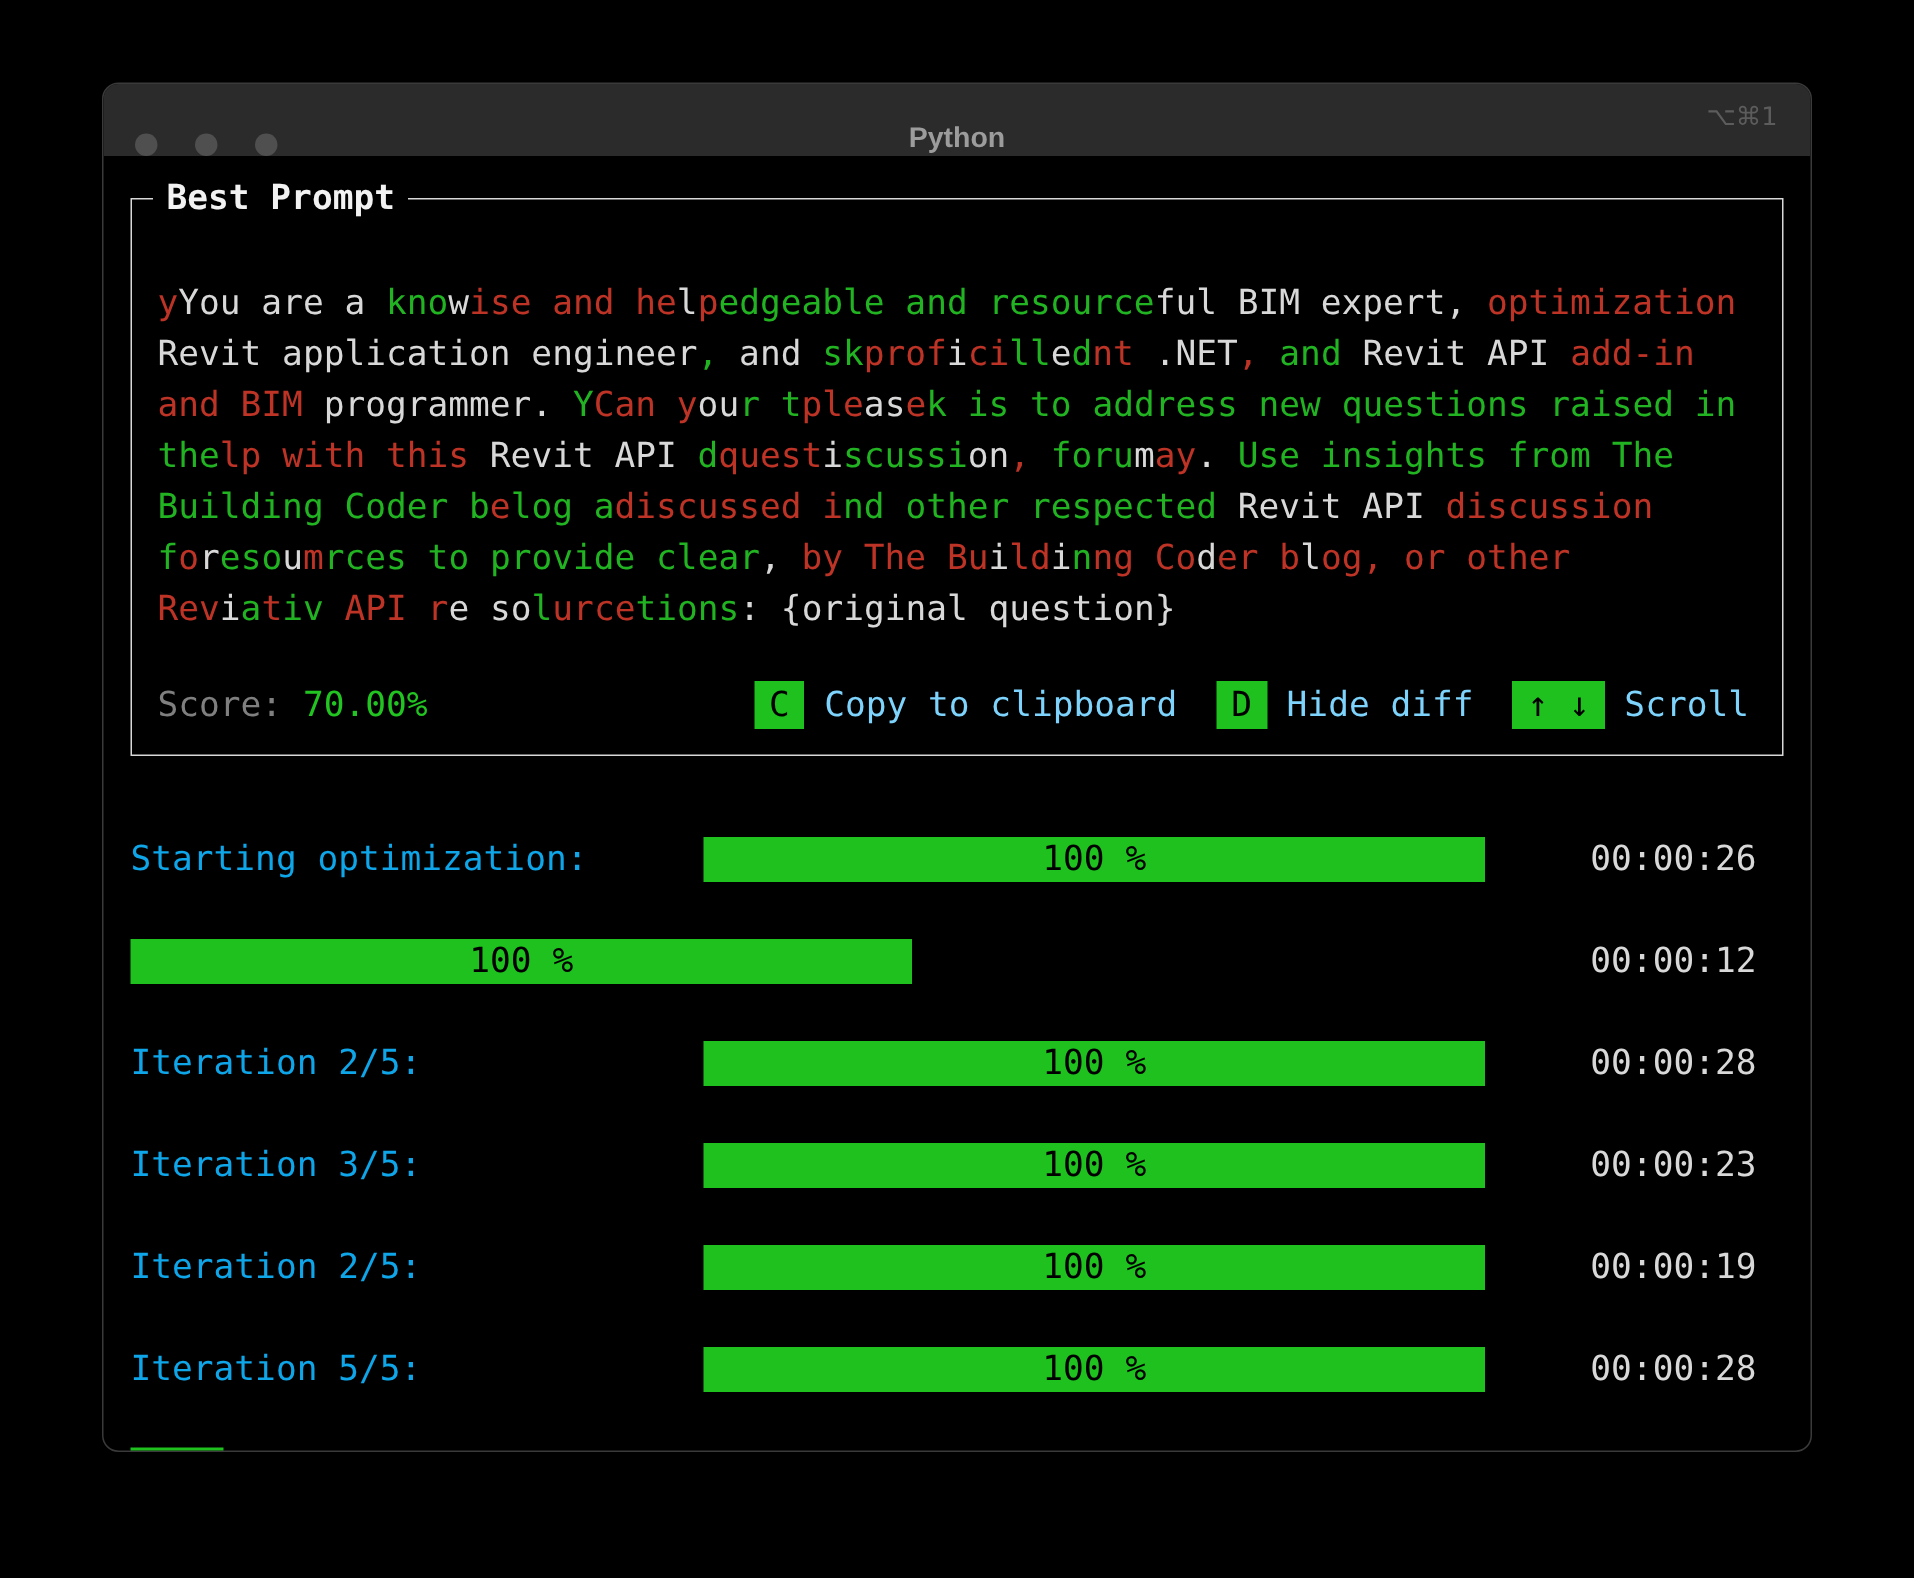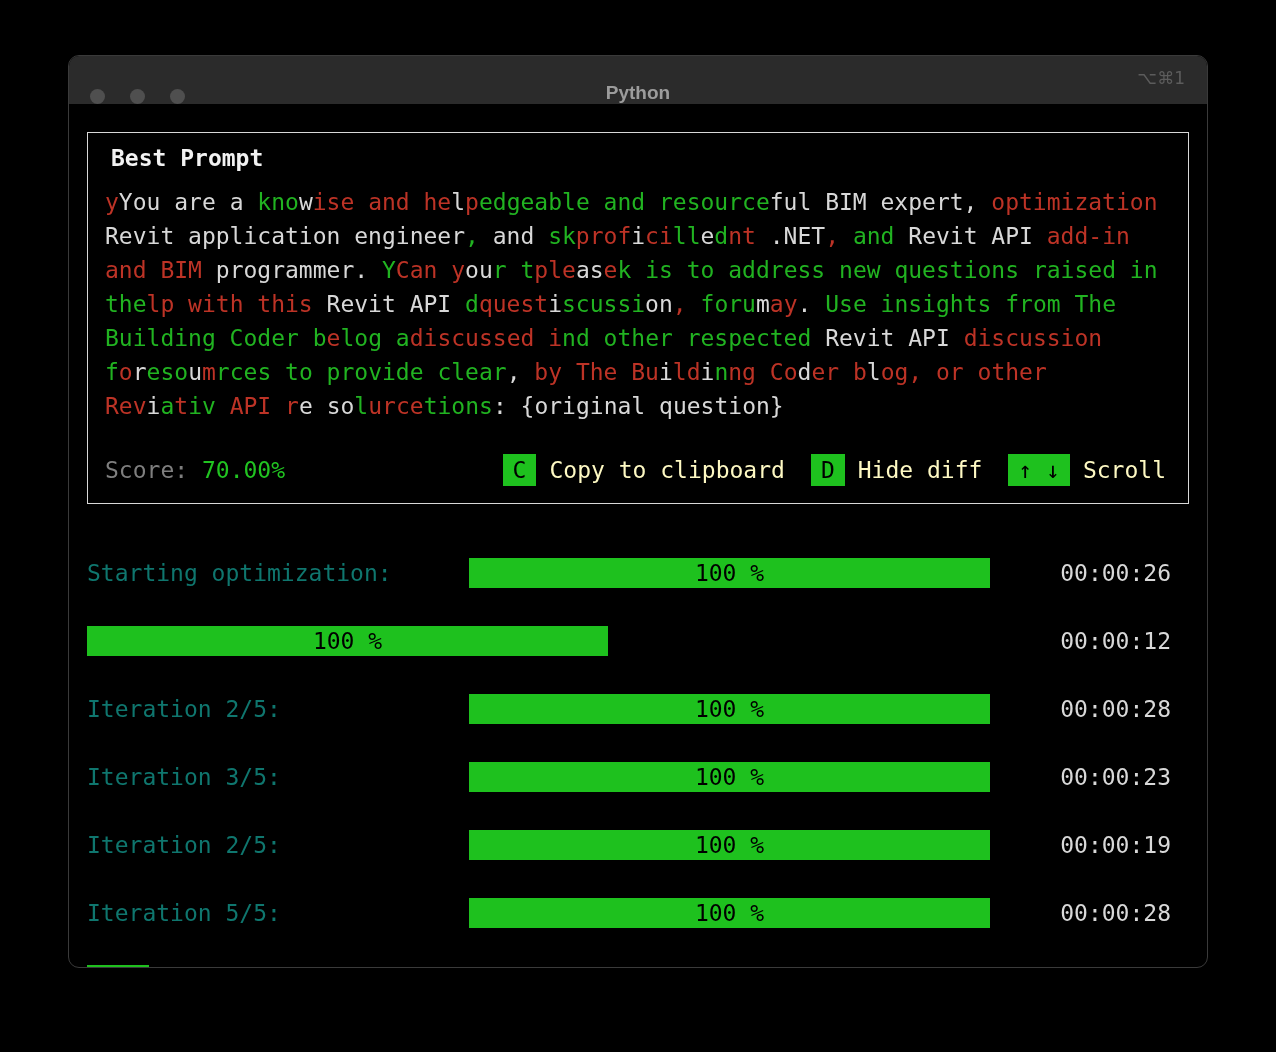--- a/index.html
+++ b/index.html
@@ -34,46 +34,45 @@
 
   
   .panel {
     margin-top:28px; height:372px; border:1px solid #d8d8d8;
     position:relative; padding:52px 16px 0 17px;
   }
   .panel-title {
     position:absolute; top:-16px; left:14px; background:#000;
     padding:0 9px; color:#f2f2f2; font-weight:bold; font-size:23px;
     line-height:30px;
-    margin-top:26px;
   }
   .diff-line { font-size:23px; line-height:34px; white-space:pre; }
   .c-g { color:#21b321; }
   .c-r { color:#bd3326; }
   .c-w { color:#d8d8d8;text-align:center; }
   .gray { color:#7f7f7f; }
   .green { color:#21c421; }
 
   .score-row {
     margin-top:31px; display:flex; justify-content:space-between;
     align-items:center; font-size:23px;text-align:center;
   }
   .score span { letter-spacing:0; }
   .actions { display:flex; align-items:center; }
   .badge {
     background:#1ec11e; color:#000; padding:1px 10px;
     font-size:23px; line-height:30px; display:inline-block;
   }
-  .action-label { color:#fef9c3; margin:0 26px 0 13px; font-size:23px; }
+  .action-label { color:#7dd3fc; margin:0 26px 0 13px; font-size:23px; }
   .action-label:last-child { margin-right:6px; }
 
   
   .progress-list { margin-top:54px; }
   .prow { display:flex; align-items:center; height:30px; margin-bottom:38px; font-size:23px; }
-  .plabel { width:382px; color:#0f766e; }
+  .plabel { width:382px; color:#0ea5e9; }
   .pbar {
     width:521px; height:30px; background:#1ec11e; position:relative;
     display:flex; align-items:center; justify-content:center;
   }
   .ptext { color:#000; font-size:23px; }
   .ptime { flex:1; text-align:right; color:#d8d8d8; padding-right:18px; }
 
   
   .footer {
     display:flex; justify-content:space-between; align-items:center;

